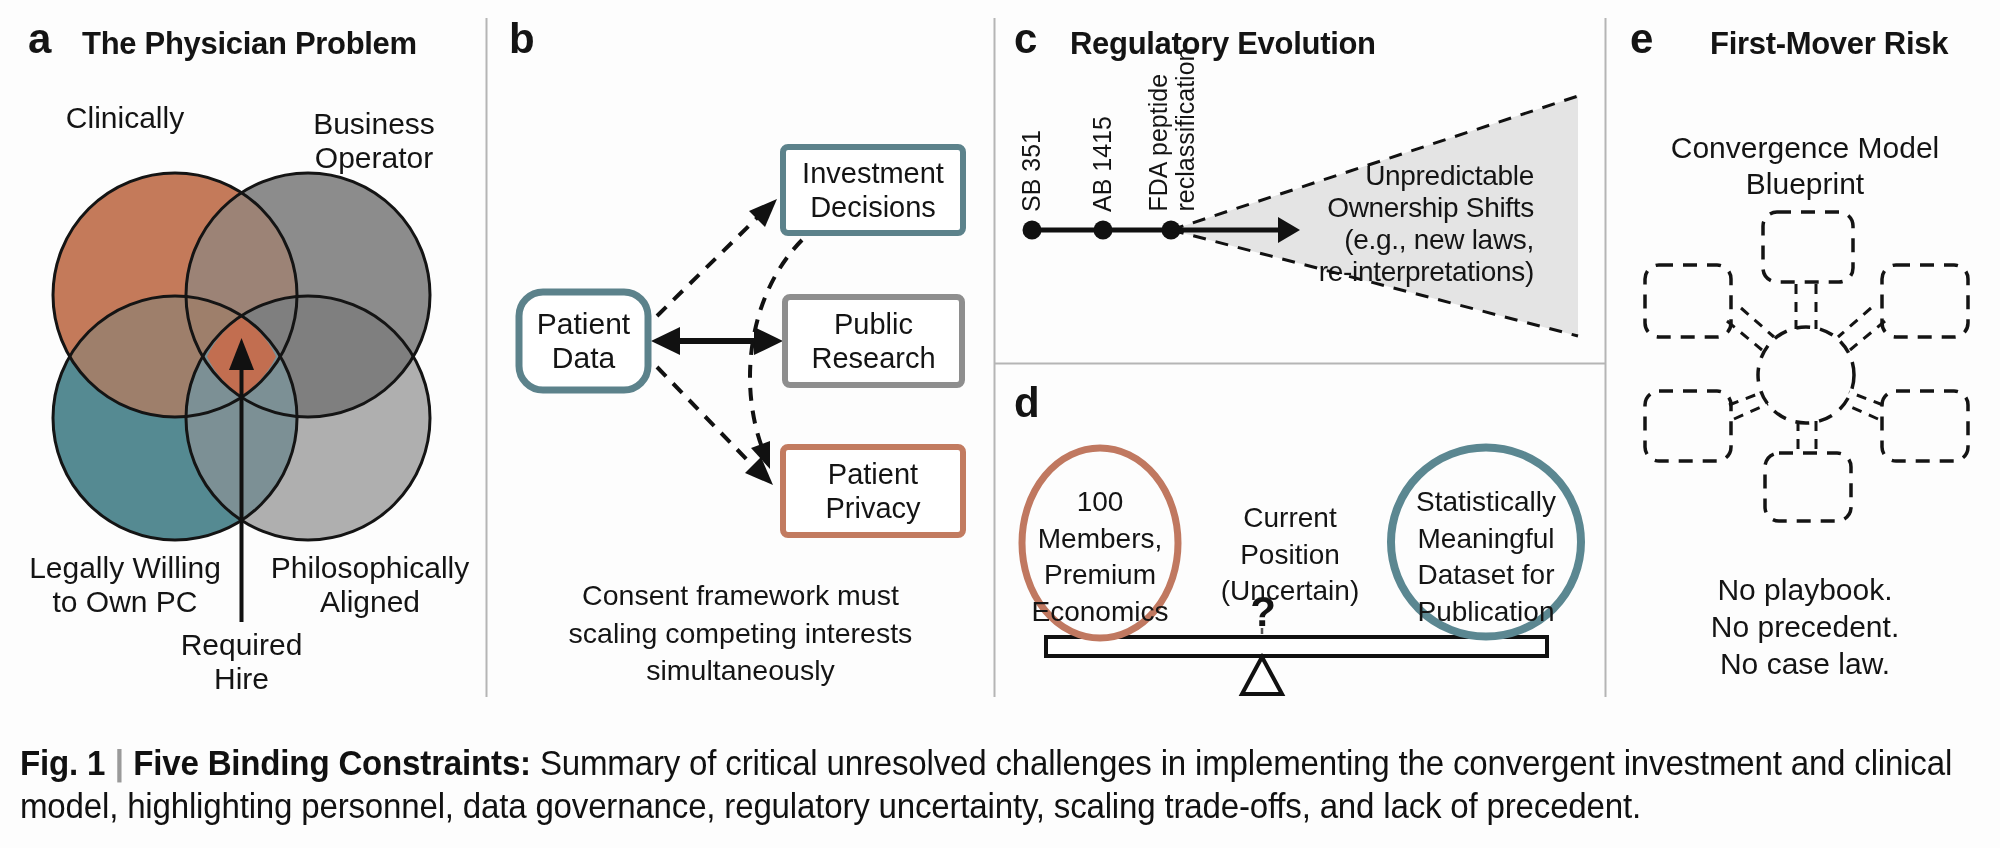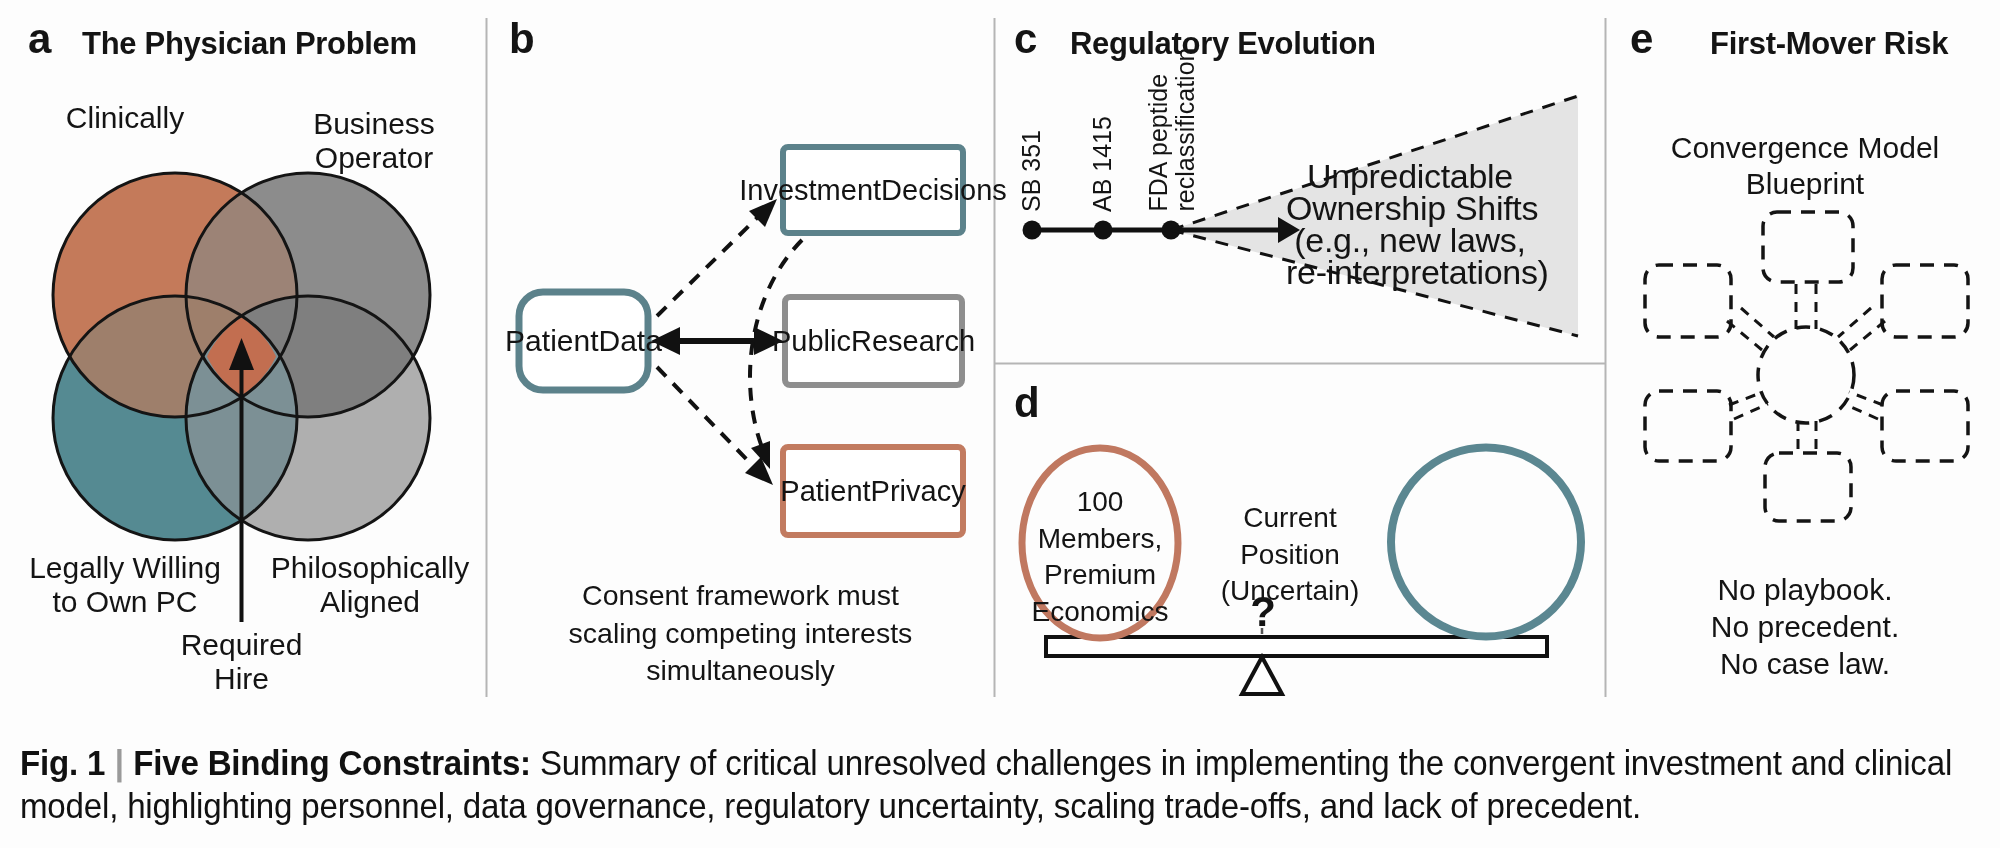--- a/index.html
+++ b/index.html
@@ -6,22 +6,22 @@
   .fig{position:relative;width:2000px;height:848px;background:#fdfdfd;font-family:"Liberation Sans",sans-serif;color:#141414;overflow:hidden;}
   .gfx{position:absolute;left:0;top:0;}
   .abs{position:absolute;}
   .letter{font-size:42px;font-weight:700;line-height:42px;}
   .ptitle{font-size:31px;font-weight:700;line-height:36px;letter-spacing:-0.3px;text-align:right;}
   .lines{text-align:center;}
   .lines div{white-space:nowrap;}
   .lbl29{font-size:30px;line-height:34px;}
   .lbl28{font-size:28px;line-height:36.5px;}
   .note{font-size:28.5px;line-height:37.5px;}
-  .cone-lbl{font-size:34px;line-height:32px;letter-spacing:-0.3px;}
-  .boxtxt{display:flex;align-items:center;justify-content:center;font-size:29px;line-height:34px;text-align:center;}
+  .cone-lbl{font-size:28px;line-height:32px;letter-spacing:-0.3px;text-align:right;}
+  .boxtxt{display:flex;flex-direction:column;align-items:center;justify-content:center;font-size:29px;line-height:34px;text-align:center;}
   .rot{transform:rotate(-90deg);font-size:25px;line-height:27px;text-align:left;white-space:nowrap;}
   .rot2{transform:rotate(-90deg);font-size:25px;line-height:27px;text-align:left;}
   .rot2 div{white-space:nowrap;}
   .qmark{font-size:42px;font-weight:700;text-align:center;}
   .bp-title{font-size:30px;line-height:36px;}
   .risk{font-size:30px;line-height:37px;}
   .caption{left:20px;top:741px;width:2070px;font-size:35px;line-height:43px;transform:scaleX(0.945);transform-origin:left top;letter-spacing:-0.2px;color:#111;}
   .caption .b{font-weight:700;}
   .caption .sep{font-weight:700;color:#9a9a9a;padding:0 10px;}
 </style>
@@ -200,20 +200,26 @@
     <div>Members,</div>
     <div>Premium</div>
     <div>Economics</div>
   </div>
   <div class="abs lines lbl28" style="left:1210px;top:500px;width:160px;">
     <div>Current</div>
     <div>Position</div>
     <div>(Uncertain)</div>
   </div>
   <div class="abs qmark" style="left:1245px;top:588px;width:36px;">?</div>
+  <div class="abs lines lbl28" style="left:1396px;top:484px;width:180px;">
+    <div>Statistically</div>
+    <div>Meaningful</div>
+    <div>Dataset for</div>
+    <div>Publication</div>
+  </div>
 
   <div class="abs letter" style="left:1630px;top:18px;">e</div>
   <div class="abs ptitle" style="left:1690px;top:26px;margin-left:20px;">First-Mover Risk</div>
   <div class="abs lines bp-title" style="left:1655px;top:130px;width:300px;">
     <div>Convergence Model</div>
     <div>Blueprint</div>
   </div>
   <div class="abs lines risk" style="left:1680px;top:571px;width:250px;">
     <div>No playbook.</div>
     <div>No precedent.</div>

